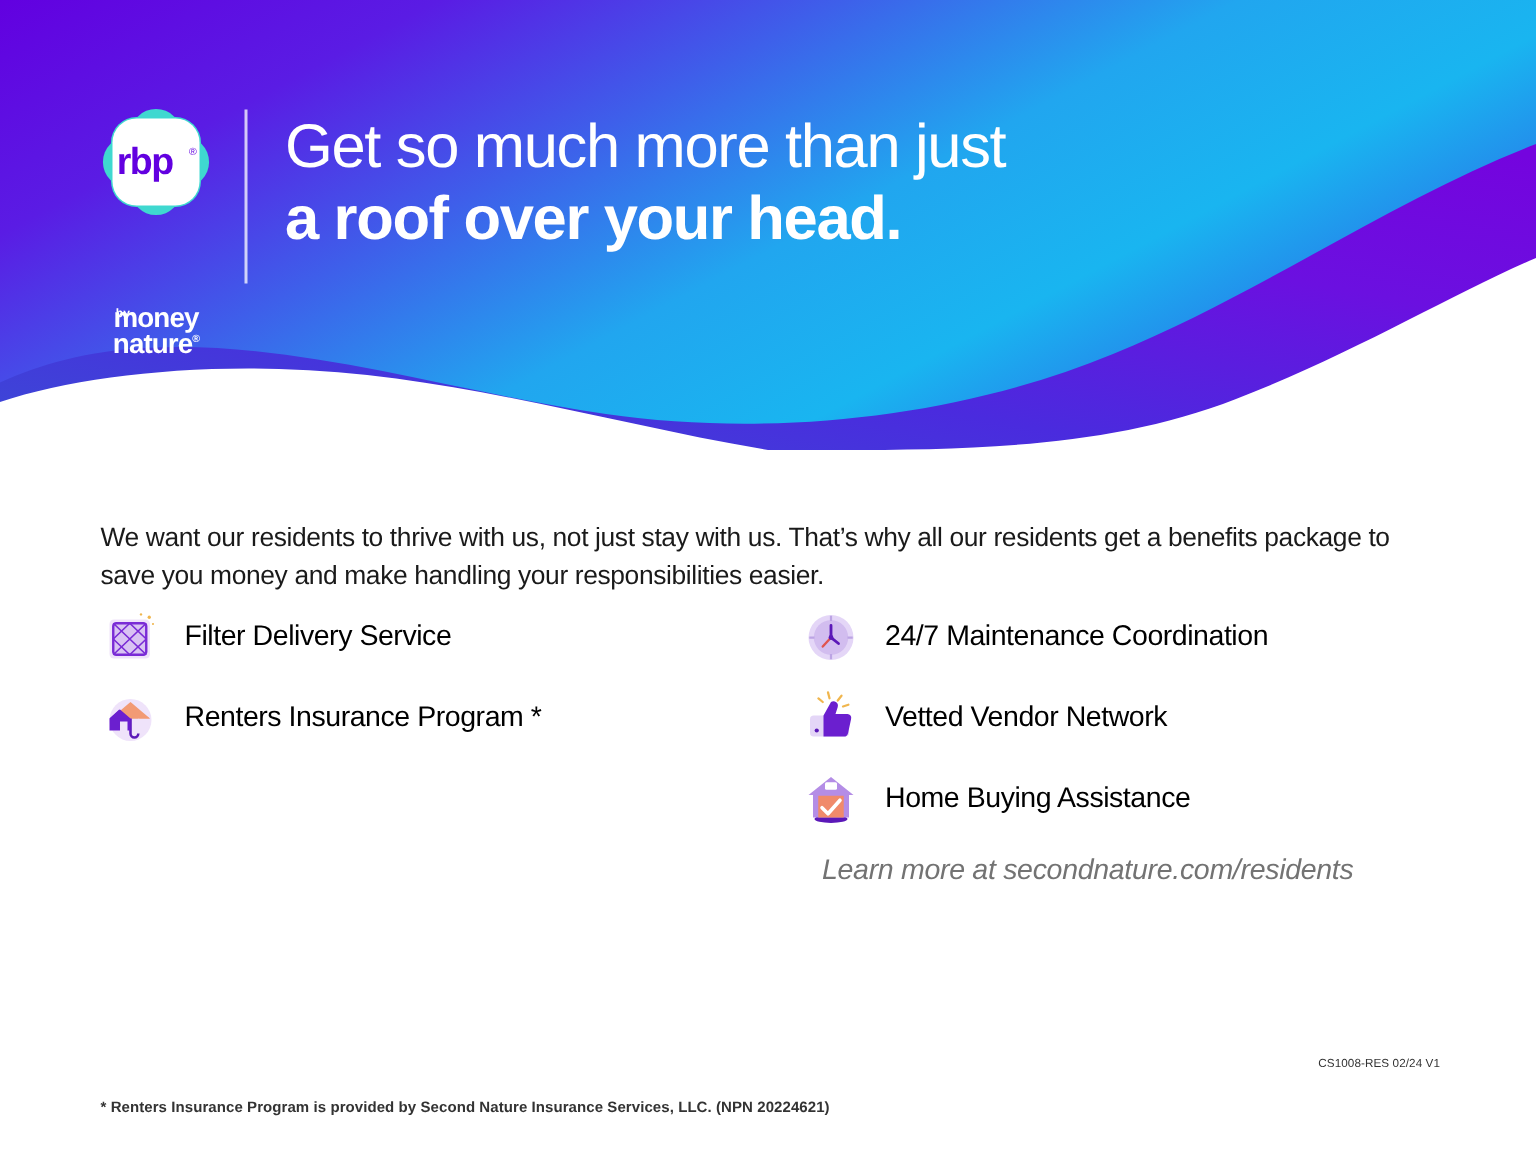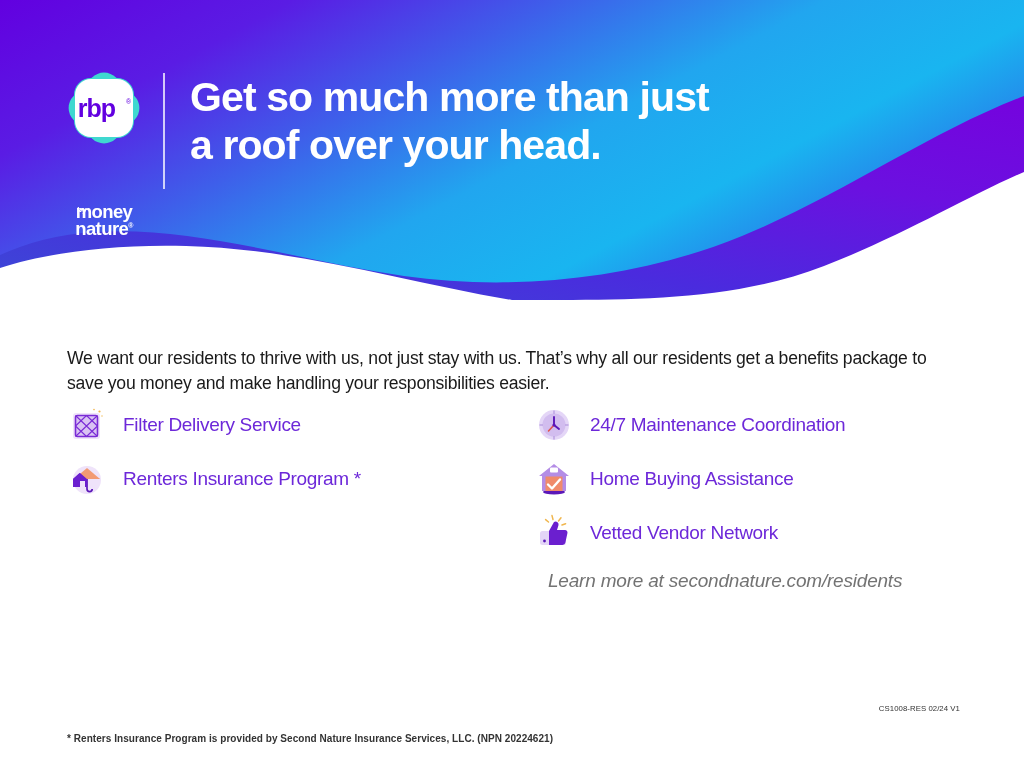--- a/index.html
+++ b/index.html
@@ -90,21 +90,21 @@
   
   .headline {
     position: absolute;
     left: 190px;
     top: 73px;
     color: #ffffff;
   }
   .headline .l1 {
     display: block;
     font-size: 41px;
-    font-weight: 700;
+    font-weight: 400;
     letter-spacing: -0.9px;
     line-height: 1.18;
     white-space: nowrap;
   }
   .headline .l2 {
     display: block;
     font-size: 41px;
     font-weight: 700;
     letter-spacing: -0.9px;
     line-height: 1.18;
@@ -147,21 +147,21 @@
     height: 40px;
     flex: 0 0 40px;
     margin-right: 16px;
     display: flex;
     align-items: center;
     justify-content: center;
   }
   .benefit .ico svg { display: block; }
   .benefit .lbl {
     font-size: 19px;
-    color: #6d28d9;
+    color: #000000;
     letter-spacing: -0.3px;
     white-space: nowrap;
   }
 
   
   .learn-more {
     position: absolute;
     left: 548px;
     top: 570px;
     font-size: 19px;
@@ -329,45 +329,45 @@
           <path d="M19,19 L13.5,25" stroke="#E0554F" stroke-width="1.6" fill="none" stroke-linecap="round"></path>
           <circle cx="19" cy="19" r="1.6" fill="#5B18B8"></circle>
         </svg>
       </span>
       <span class="lbl">24/7 Maintenance Coordination</span>
     </div>
 
     <div class="benefit">
       <span class="ico">
         <svg width="38" height="38" viewBox="0 0 38 38">
-          <ellipse cx="19" cy="32" rx="11" ry="2.6" fill="#5B18B8"></ellipse>
-          <path d="M19,4 L34,16 L31,16 L31,31 L7,31 L7,16 L4,16 Z" fill="#B48DE6"></path>
-          <rect x="10.5" y="16" width="17" height="15" fill="#F08A6B"></rect>
-          <path d="M13,24.5 L17,28.5 L25,19.5" stroke="#FFFFFF" stroke-width="2.4" fill="none" stroke-linecap="round" stroke-linejoin="round"></path>
-          <rect x="8" y="13.5" width="22" height="3" rx="1" fill="#B48DE6"></rect>
-          <rect x="15" y="7.5" width="8" height="5" rx="1" fill="#FFFFFF"></rect>
-        </svg>
-      </span>
-      <span class="lbl">Home Buying Assistance</span>
-    </div>
-
-    <div class="benefit">
-      <span class="ico">
-        <svg width="38" height="38" viewBox="0 0 38 38">
           <rect x="5" y="17" width="26" height="14" rx="2.5" fill="#E4D6F7"></rect>
           <path d="M14,31 L14,17 L19,8 a3,3 0 0 1 4.4,3.6 L22,16 L30,16
                    a2.6,2.6 0 0 1 2.4,3.3 L30.4,28.6 A3,3 0 0 1 27.4,31 Z" fill="#6B1FCF"></path>
           <circle cx="9.5" cy="27" r="1.4" fill="#5B18B8"></circle>
           <g stroke="#F0B64E" stroke-width="1.5" stroke-linecap="round">
             <path d="M18,5.5 L17,1.6 M23.5,7 L26,3.8 M13.5,8 L10.6,5.6 M27,11 L30.6,9.8"></path>
           </g>
         </svg>
       </span>
       <span class="lbl">Vetted Vendor Network</span>
     </div>
 
+    <div class="benefit">
+      <span class="ico">
+        <svg width="38" height="38" viewBox="0 0 38 38">
+          <ellipse cx="19" cy="32" rx="11" ry="2.6" fill="#5B18B8"></ellipse>
+          <path d="M19,4 L34,16 L31,16 L31,31 L7,31 L7,16 L4,16 Z" fill="#B48DE6"></path>
+          <rect x="10.5" y="16" width="17" height="15" fill="#F08A6B"></rect>
+          <path d="M13,24.5 L17,28.5 L25,19.5" stroke="#FFFFFF" stroke-width="2.4" fill="none" stroke-linecap="round" stroke-linejoin="round"></path>
+          <rect x="8" y="13.5" width="22" height="3" rx="1" fill="#B48DE6"></rect>
+          <rect x="15" y="7.5" width="8" height="5" rx="1" fill="#FFFFFF"></rect>
+        </svg>
+      </span>
+      <span class="lbl">Home Buying Assistance</span>
+    </div>
+
   </div>
 </div>
 
 <div class="learn-more">Learn more at secondnature.com/residents</div>
 
 <div class="footer-left">* Renters Insurance Program is provided by Second Nature Insurance Services, LLC. (NPN 20224621)</div>
 <div class="footer-right">CS1008-RES 02/24 V1</div>
 
 </body></html>

